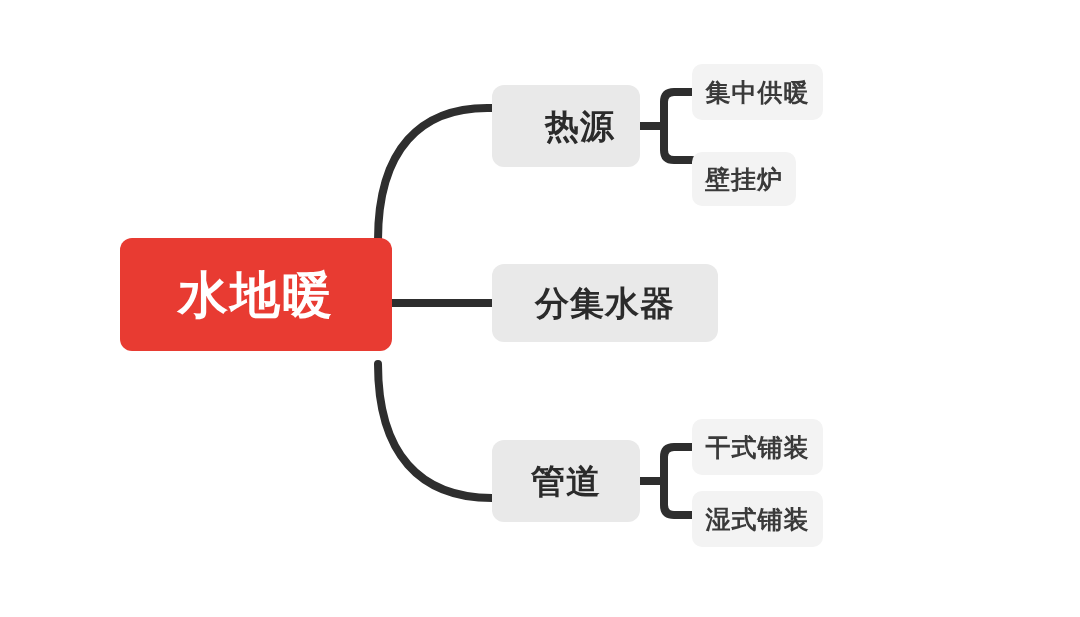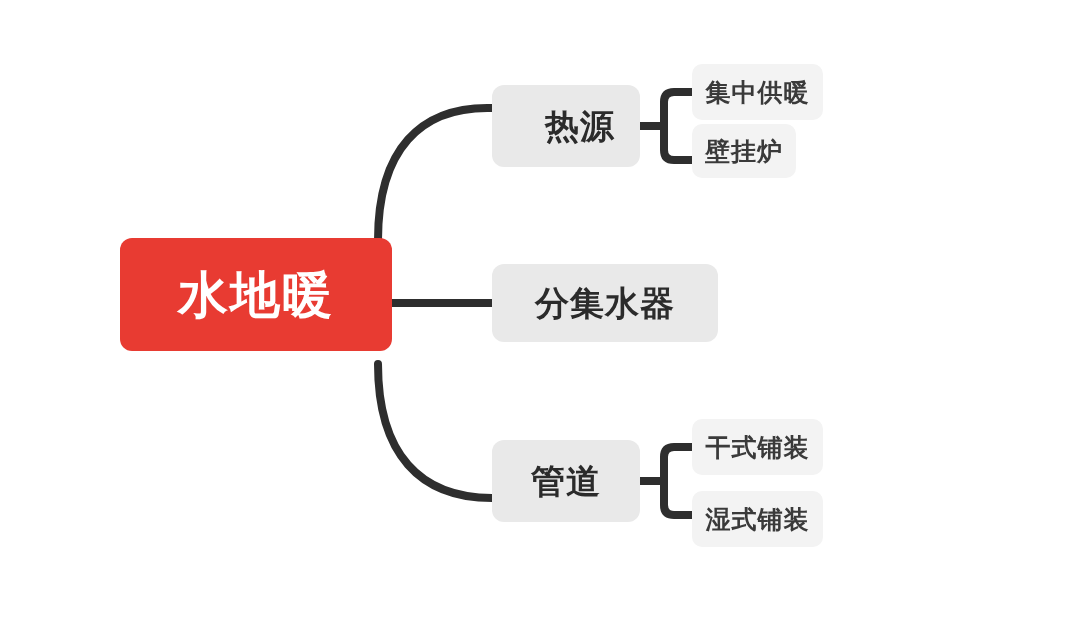--- a/index.html
+++ b/index.html
@@ -74,21 +74,21 @@
     background: #F3F3F3;
     border-radius: 10px;
   }
   .node.lvl3 .node-label {
     color: #3A3A3A;
     font-size: 25px;
     font-weight: 600;
     letter-spacing: 1px;
   }
   .node.n-central { left: 692px; top: 64px;  width: 131px; height: 56px; }
-  .node.n-boiler  { left: 692px; top: 124px; width: 104px; height: 54px; }
+  .node.n-boiler  { left: 692px; top: 152px; width: 104px; height: 54px; }
   .node.n-dry     { left: 692px; top: 419px; width: 131px; height: 56px; text-align: center; }
   .node.n-wet     { left: 692px; top: 491px; width: 131px; height: 56px; text-align: center; }
 </style>
 </head>
 <body>
 
 <div id="canvas">
 
   <svg id="edges" viewBox="0 0 1080 617" width="1080" height="617" xmlns="http://www.w3.org/2000/svg">
     <g fill="none" stroke="#2E2E2E" stroke-width="8" stroke-linecap="round" stroke-linejoin="round">

